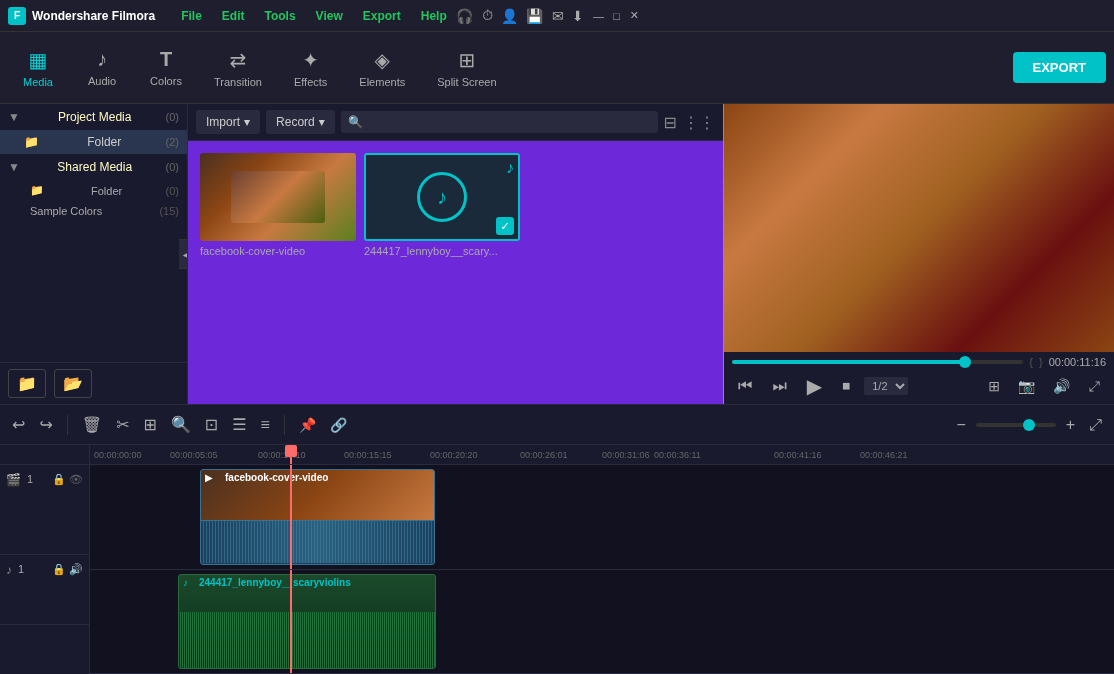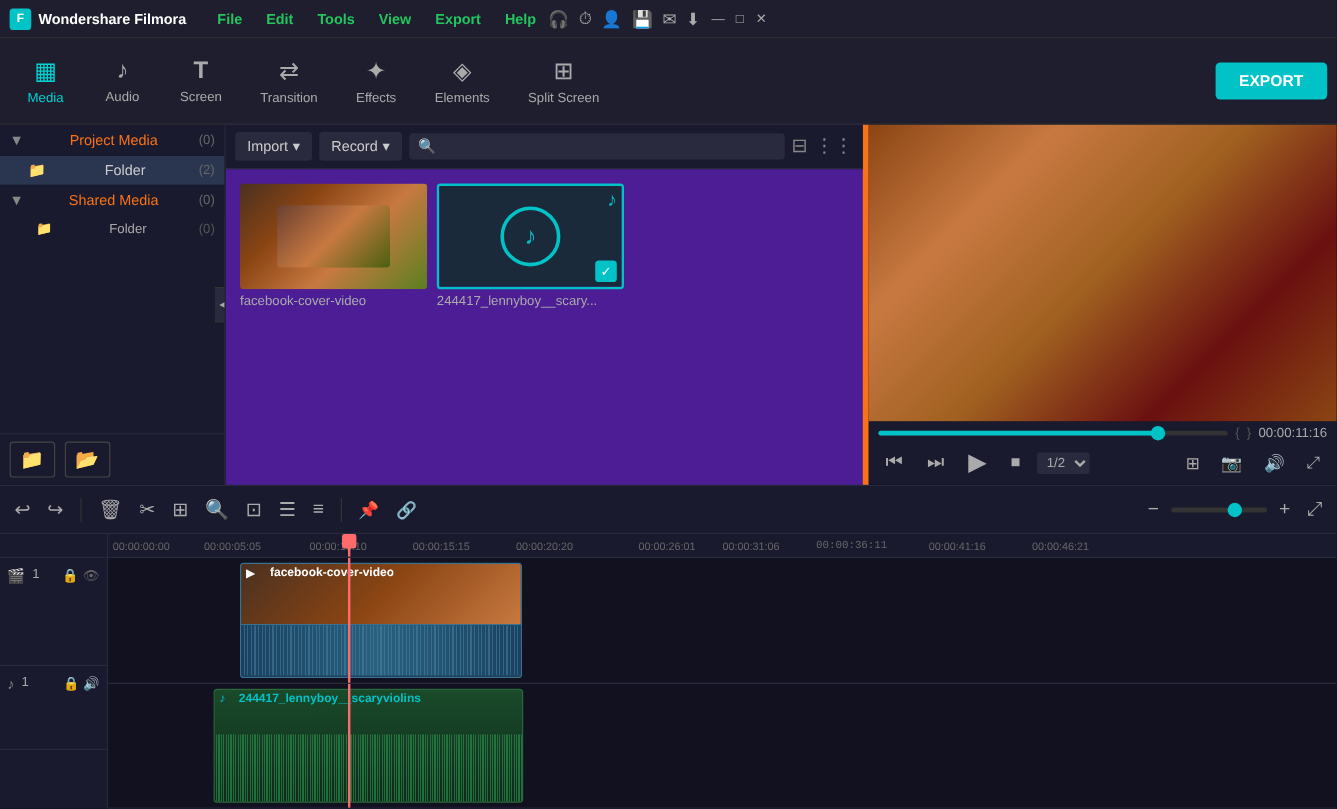--- a/index.html
+++ b/index.html
@@ -62,42 +62,42 @@
       background: #1a1a2e;
       border-right: 1px solid #2a2a3e;
       overflow: hidden;
       display: flex;
       flex-direction: column;
     }
     .panel-section-header {
       display: flex; align-items: center; justify-content: space-between;
       padding: 6px 8px; cursor: pointer; background: #1a1a2e;
     }
-    .panel-section-header .section-title { color: #f97316; font-size: 12px; }
+    .panel-section-header .section-title { color: #fef9c3; font-size: 12px; }
     .panel-section-header .section-count { color: #666; font-size: 11px; }
     .panel-item {
       display: flex; align-items: center; justify-content: space-between;
       padding: 5px 8px 5px 24px; cursor: pointer;
     }
     .panel-item.active { background: #2a3550; color: #fff; }
     .panel-item .item-name { color: #ccc; font-size: 12px; }
     .panel-item .item-count { color: #666; font-size: 11px; }
     .panel-sub-item {
       padding: 4px 8px 4px 30px; display:flex; align-items:center; justify-content:space-between; cursor:pointer;
     }
     .panel-sub-item .item-name { color: #aaa; font-size: 11px; }
     .panel-sub-item .item-count { color: #555; font-size: 11px; }
 
     
     #media-browser {
       flex: 1;
-      background: #4c1d95;
+      background: #6d28d9;
       display: flex;
       flex-direction: column;
-      border-right: 5px solid #f97316;
+      border-right: 1px solid #f97316;
     }
     #media-toolbar {
       display: flex; align-items: center; gap: 6px; padding: 6px 8px;
       background: #1a1a2e; border-bottom: 1px solid #2a2a3e;
     }
     .import-btn {
       background: #2a2a3e; color: #ccc; border: none; padding: 5px 10px;
       border-radius: 3px; font-size: 12px; cursor: pointer; display:flex; align-items:center; gap:4px;
     }
     .record-btn {
@@ -362,21 +362,21 @@
   <div class="toolbar-item active">
     <span class="tb-icon">▦</span>
     <span>Media</span>
   </div>
   <div class="toolbar-item">
     <span class="tb-icon">♪</span>
     <span>Audio</span>
   </div>
   <div class="toolbar-item">
     <span class="tb-icon" style="font-weight:bold;">T</span>
-    <span>Screen</span>
+    <span>Colors</span>
   </div>
   <div class="toolbar-item">
     <span class="tb-icon">⇄</span>
     <span>Transition</span>
   </div>
   <div class="toolbar-item">
     <span class="tb-icon">✦</span>
     <span>Effects</span>
   </div>
   <div class="toolbar-item">
@@ -407,20 +407,24 @@
 
     <div class="panel-section-header">
       <span style="color:#888;margin-right:4px;">▼</span>
       <span class="section-title">Shared Media</span>
       <span class="section-count">(0)</span>
     </div>
     <div class="panel-sub-item">
       <span style="color:#888;margin-right:4px;font-size:11px;">📁</span>
       <span class="item-name">Folder</span>
       <span class="item-count">(0)</span>
+    </div>
+    <div class="panel-sub-item">
+      <span class="item-name">Sample Colors</span>
+      <span class="item-count">(15)</span>
     </div>
 
     <div class="panel-bottom-btns">
       <button class="panel-bottom-btn" title="New Folder">📁</button>
       <button class="panel-bottom-btn" title="Add Subfolder">📂</button>
     </div>
 
     <div class="collapse-btn">◀</div>
   </div>
 
@@ -549,23 +553,23 @@
     </div>
 
     <div id="timeline-tracks">
 
       <div class="timeline-ruler">
         <span style="position:absolute;left:4px;color:#666;font-size:9px;">00:00:00:00</span>
         <span style="position:absolute;left:80px;color:#666;font-size:9px;">00:00:05:05</span>
         <span style="position:absolute;left:168px;color:#666;font-size:9px;">00:00:10:10</span>
         <span style="position:absolute;left:254px;color:#666;font-size:9px;">00:00:15:15</span>
         <span style="position:absolute;left:340px;color:#666;font-size:9px;">00:00:20:20</span>
-        <span style="position:absolute;left:442px;color:#666;font-size:9px;">00:00:26:01</span>
+        <span style="position:absolute;left:430px;color:#666;font-size:9px;">00:00:26:01</span>
         <span style="position:absolute;left:512px;color:#666;font-size:9px;">00:00:31:06</span>
-        <span style="position:absolute;left:590px;color:#666;font-size:9px;font-family:Liberation Mono, monospace;">00:00:36:11</span>
+        <span style="position:absolute;left:564px;color:#666;font-size:9px;">00:00:36:11</span>
         <span style="position:absolute;left:684px;color:#666;font-size:9px;">00:00:41:16</span>
         <span style="position:absolute;left:770px;color:#666;font-size:9px;">00:00:46:21</span>
 
         <div style="position:absolute;left:200px;top:0;width:2px;height:100%;background:#ff6b6b;z-index:10;">
           <div style="position:absolute;top:0;left:-5px;width:12px;height:12px;background:#ff6b6b;border-radius:2px;"></div>
         </div>
       </div>
 
       <div class="track-row" style="height:90px;">
 

